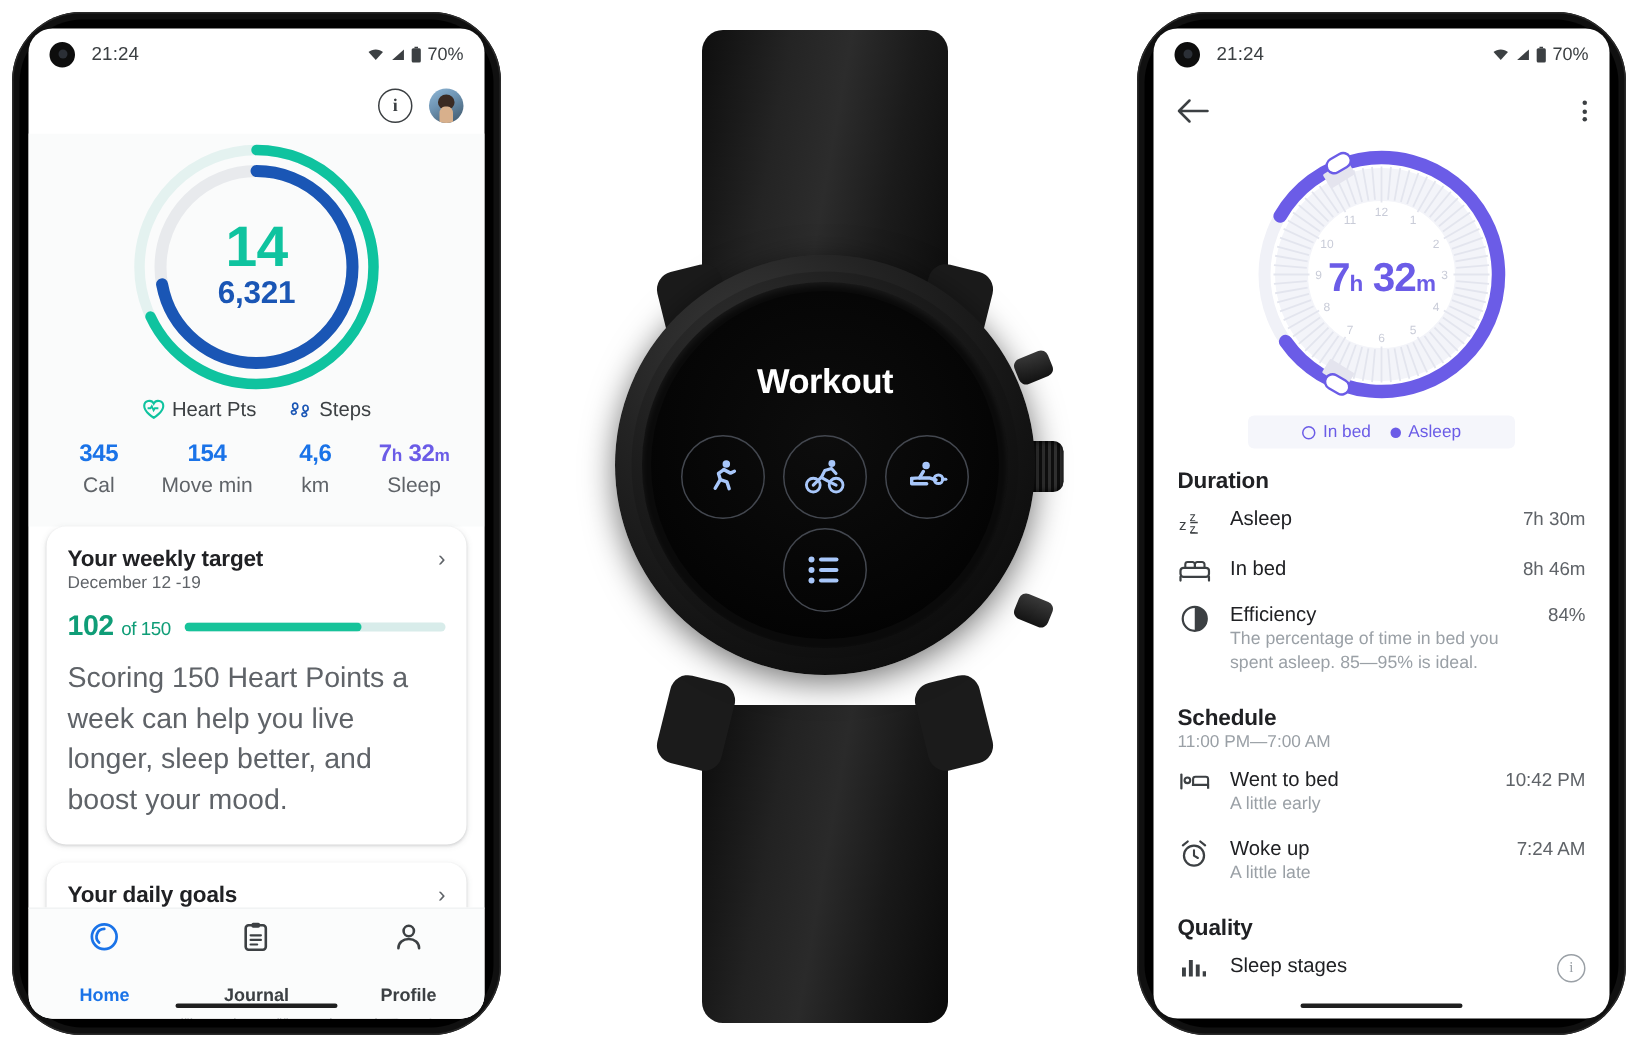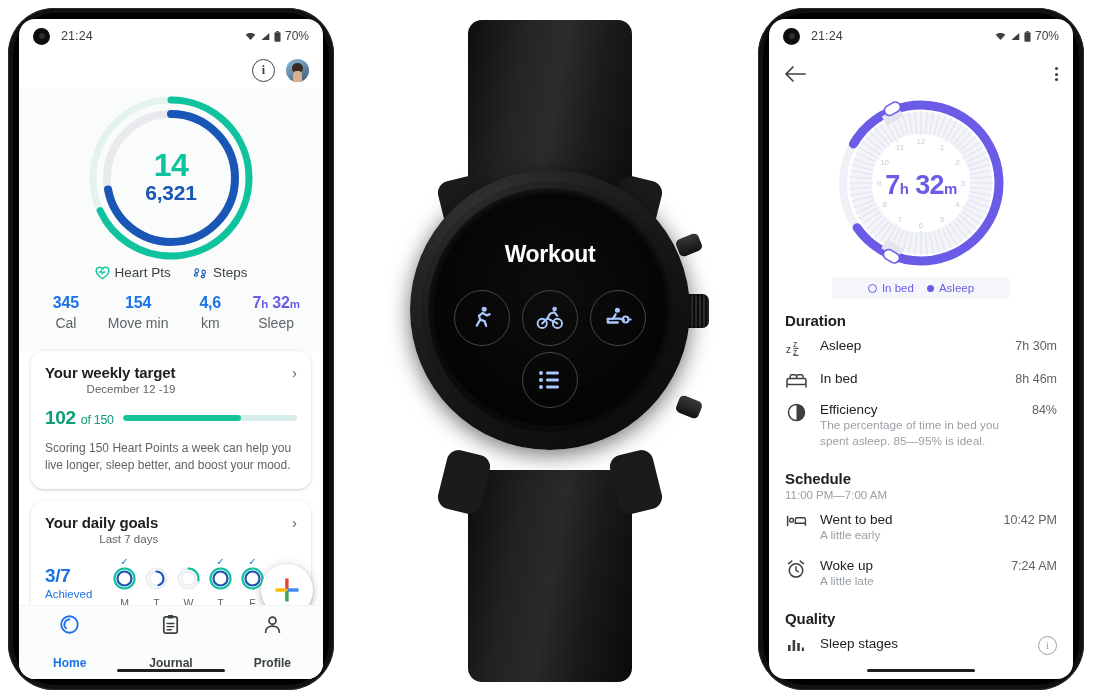--- a/index.html
+++ b/index.html
@@ -46,52 +46,52 @@
           border-radius:40% 40% 0 0;background:#d8b08c;}
 
   .fit-scroll{height:618px;overflow:hidden;background:#ffffff;}
 
   
   .rings-wrap{background:#fafbfb;padding:6px 0 4px;}
   .rings{position:relative;width:166px;height:166px;margin:0 auto;}
   .rings svg{display:block;}
   .ring-center{position:absolute;inset:0;display:flex;flex-direction:column;
                align-items:center;justify-content:center;}
-  .ring-hp{font-size:32px;font-weight:700;line-height:.95;letter-spacing:-.5px;}
+  .ring-hp{font-size:38px;font-weight:700;line-height:.95;letter-spacing:-.5px;}
   .ring-steps{font-size:21px;font-weight:700;line-height:1.25;letter-spacing:-.2px;}
 
   .legend-row{display:flex;justify-content:center;align-items:center;gap:22px;
               margin-top:4px;font-size:13.5px;color:#3c4043;}
   .legend-item{display:flex;align-items:center;gap:5px;}
 
   .stats-row{display:flex;justify-content:space-around;align-items:flex-start;
              padding:14px 14px 16px;}
   .stat{text-align:center;min-width:48px;}
   .stat .v{font-size:16px;font-weight:700;letter-spacing:-.2px;}
   .stat .v .u{font-size:11.5px;font-weight:700;}
   .stat .l{font-size:14px;color:#5f6368;margin-top:3px;}
 
   
   .card{background:#fff;border-radius:13px;margin:0 12px 12px;padding:13px 14px 15px;
         box-shadow:0 1px 2px rgba(60,64,67,.16),0 1px 5px rgba(60,64,67,.10);
         position:relative;}
-  .card-head{display:flex;align-items:flex-start;text-align:right;}
+  .card-head{display:flex;align-items:flex-start;}
   .card-title{font-size:15px;font-weight:700;color:#202124;letter-spacing:-.1px;}
   .card-sub{font-size:11.5px;color:#5f6368;margin-top:2px;}
   .chev{margin-left:auto;color:#5f6368;font-size:15px;line-height:1;padding-top:1px;}
 
   .target-row{display:flex;align-items:center;margin-top:12px;gap:9px;}
   .target-num{font-size:19px;font-weight:700;color:#0f9d77;letter-spacing:-.3px;
               white-space:nowrap;}
   .target-num .of{font-size:12.5px;font-weight:400;color:#0f9d77;}
   .pbar{flex:1;height:6px;border-radius:4px;background:#d8ecea;overflow:hidden;}
   .pbar .fill{height:100%;border-radius:4px;background:#17c39a;}
 
   .target-body{display:flex;margin-top:11px;gap:10px;align-items:flex-start;}
-  .target-text{font-size:12px;line-height:1.42;color:#5f6368;flex:1;}
+  .target-text{font-size:19px;line-height:1.42;color:#5f6368;flex:1;}
   .who{width:72px;text-align:center;flex:0 0 auto;padding-top:2px;}
   .who-name{font-size:9.5px;font-weight:700;color:#3d9bd6;line-height:1.15;margin-top:1px;}
 
   .goals-row{display:flex;align-items:center;margin-top:10px;}
   .goals-left{width:70px;}
   .goals-num{font-size:19px;font-weight:700;color:#1a73e8;letter-spacing:-.3px;}
   .goals-lab{font-size:11.5px;color:#1a73e8;margin-top:1px;}
   .days{display:flex;gap:7px;align-items:flex-start;padding-top:2px;}
   .day{width:25px;text-align:center;position:relative;}
   .day .chk{height:9px;font-size:10px;color:#1a73e8;line-height:9px;}

